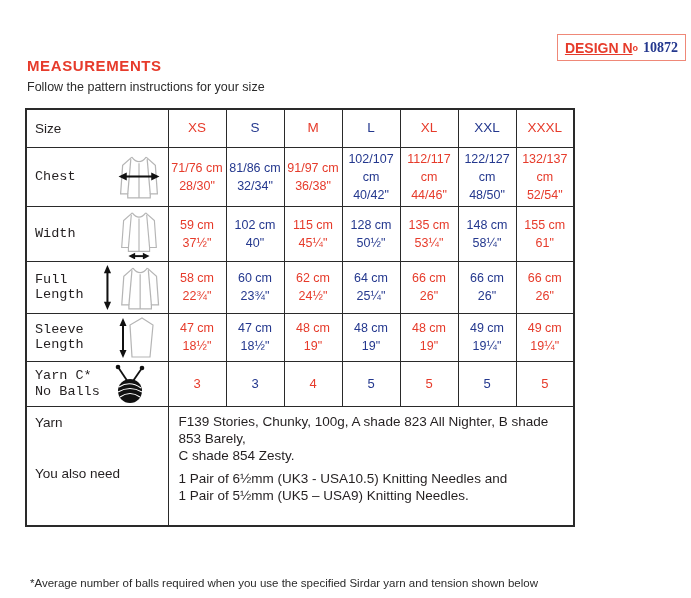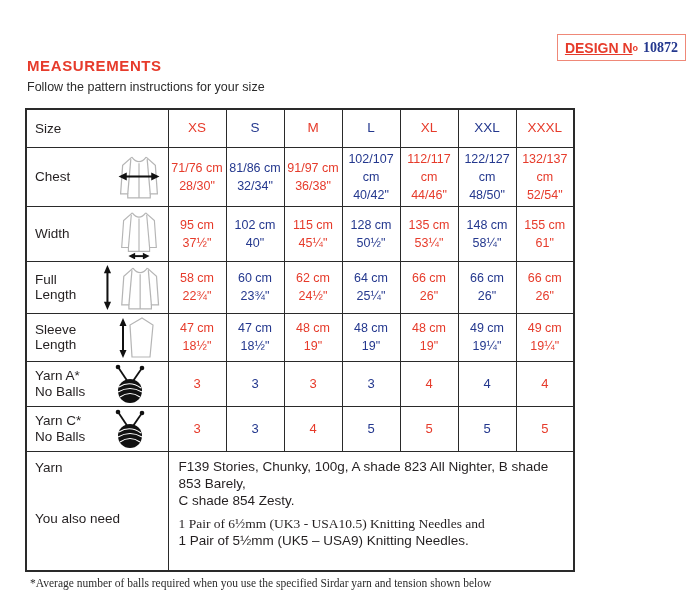--- a/index.html
+++ b/index.html
@@ -37,42 +37,42 @@
   col.col-label { width:142px; }
 
   tr.size-row td { height:38px; }
   tr.row-chest td, tr.row-width td { height:49px; }
   tr.row-full td { height:48px; }
   tr.row-sleeve td { height:45px; }
   tr.row-yarn td { height:44px; }
   tr.row-info td { height:84px; vertical-align:top; }
 
   .label-cell { padding:2px 3px 2px 8px; font-size:13.5px; }
-  .lc { display:flex; align-items:center; justify-content:space-between; height:100%; }
+  .lc { display:flex; align-items:center; justify-content:space-between; height:100%;font-family:Liberation Mono, monospace; }
   .lc .lbl { flex:1 1 auto; min-width:0; line-height:1.15; }
   .lc .ic { flex:0 0 auto; display:flex; align-items:center; }
   .lc .ic.yarn { margin-right:16px; }
 
   .data-cell { text-align:center; font-size:12.5px; line-height:1.45; padding:2px 0; }
   .balls-cell { text-align:center; font-size:13px; }
 
   
   tr.grid-row td:nth-child(even) { color:var(--red); }
   tr.grid-row td:nth-child(odd):not(:first-child) { color:var(--blue); }
   tr.size-row .data-cell { font-size:13.5px; }
 
   .info-label-cell { padding:8px 6px 6px 8px; font-size:13.5px; }
   .info-label-cell .also { margin-top:36px; }
   .info-text-cell { padding:6px 8px 21px 10px; font-size:13.5px; }
   .info-text-cell .line { line-height:17px; }
-  .info-text-cell .grp2 { margin-top:6px;font-family:Liberation Serif, serif; }
+  .info-text-cell .grp2 { margin-top:6px; }
 
   .footnote {
     position:absolute; left:30px; top:577px;
-    font-size:11.5px; color:#2b2b2b;font-family:Liberation Serif, serif;
+    font-size:11.5px; color:#2b2b2b;
   }
 
   svg.icon { display:block; }
   .garment { stroke:#b5b5b5; stroke-width:1.2; fill:none; }
   .arrow-ln { stroke:#111; stroke-width:2; }
   .arrow-hd { fill:#111; stroke:none; }
 </style>
 </head>
 <body>
 
@@ -199,21 +199,21 @@
             <use href="#sweater"></use>
             <line class="arrow-ln" x1="17" y1="49" x2="31" y2="49"></line>
             <polygon class="arrow-hd" points="13,49 20,45.5 20,52.5"></polygon>
             <polygon class="arrow-hd" points="35,49 28,45.5 28,52.5"></polygon>
           </svg>
         </span>
       </div>
     </td>
 
       <td class="data-cell">
-        <div>95 cm</div>
+        <div>59 cm</div>
         <div>37½"</div>
       </td>
 
       <td class="data-cell">
         <div>102 cm</div>
         <div>40"</div>
       </td>
 
       <td class="data-cell">
         <div>115 cm</div>
@@ -338,49 +338,20 @@
         <div>49 cm</div>
         <div>19¼"</div>
       </td>
 
       <td class="data-cell">
         <div>49 cm</div>
         <div>19¼"</div>
       </td>
     </tr>
 
-  <tr class="grid-row row-yarn">
-    <td class="label-cell">
-      <div class="lc">
-        <span class="lbl">
-          <div>Yarn A*</div>
-          <div>No Balls</div>
-        </span>
-        <span class="ic yarn">
-          <svg class="icon" width="38" height="40" viewBox="0 0 38 40">
-                <use href="#yarnball"></use>
-              </svg>
-        </span>
-      </div>
-    </td>
-
-      <td class="balls-cell">3</td>
-
-      <td class="balls-cell">3</td>
-
-      <td class="balls-cell">3</td>
-
-      <td class="balls-cell">3</td>
-
-      <td class="balls-cell">4</td>
-
-      <td class="balls-cell">4</td>
-
-      <td class="balls-cell">4</td>
-    </tr>
 
 
   <tr class="grid-row row-yarn">
     <td class="label-cell">
       <div class="lc">
         <span class="lbl">
           <div>Yarn C*</div>
           <div>No Balls</div>
         </span>
         <span class="ic yarn">

